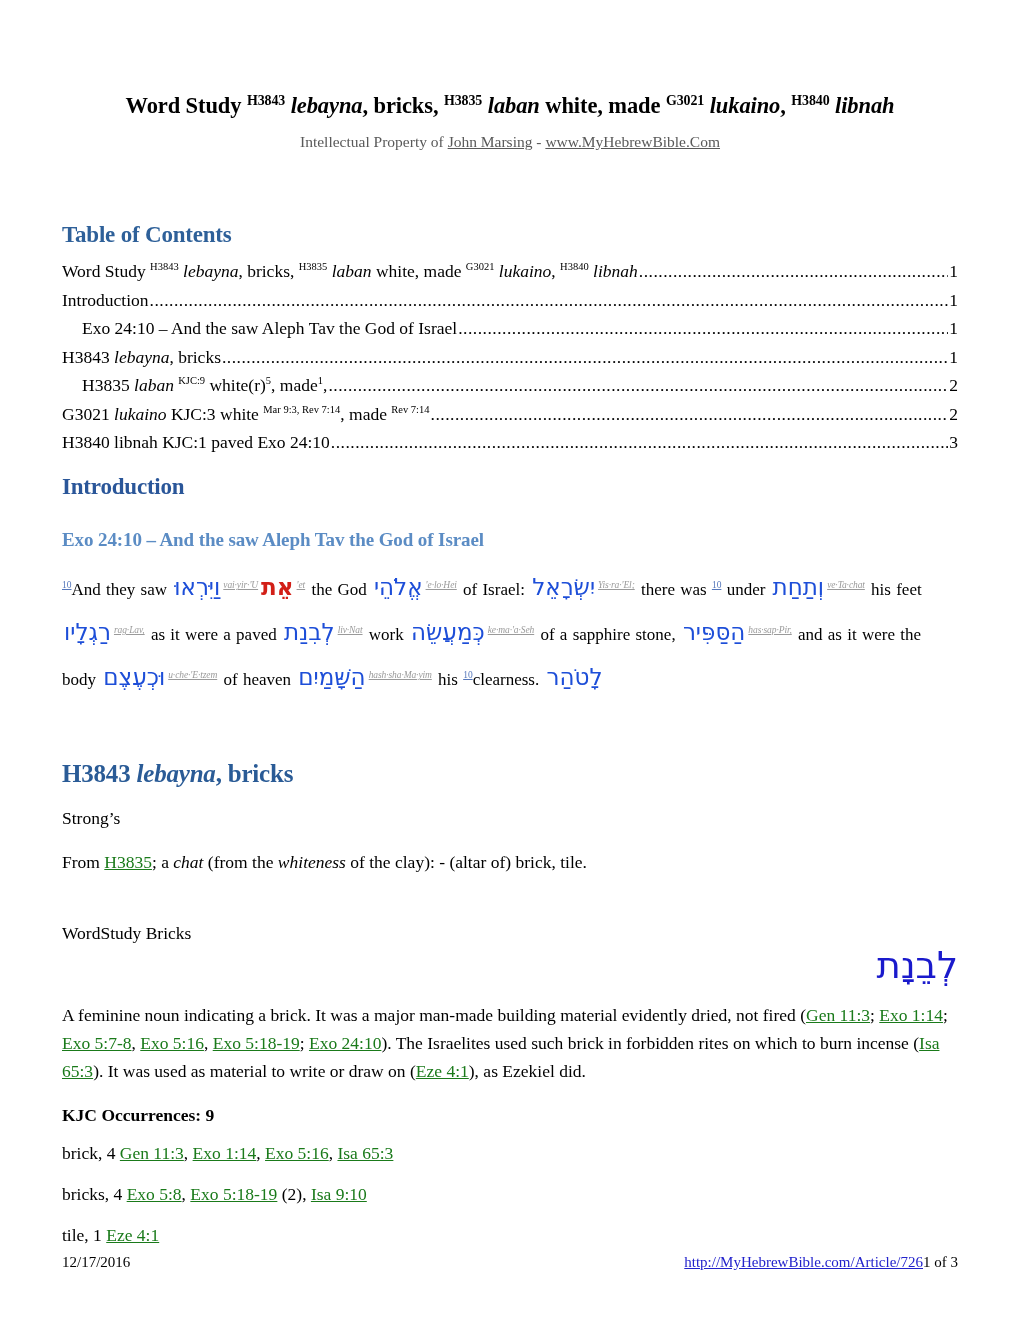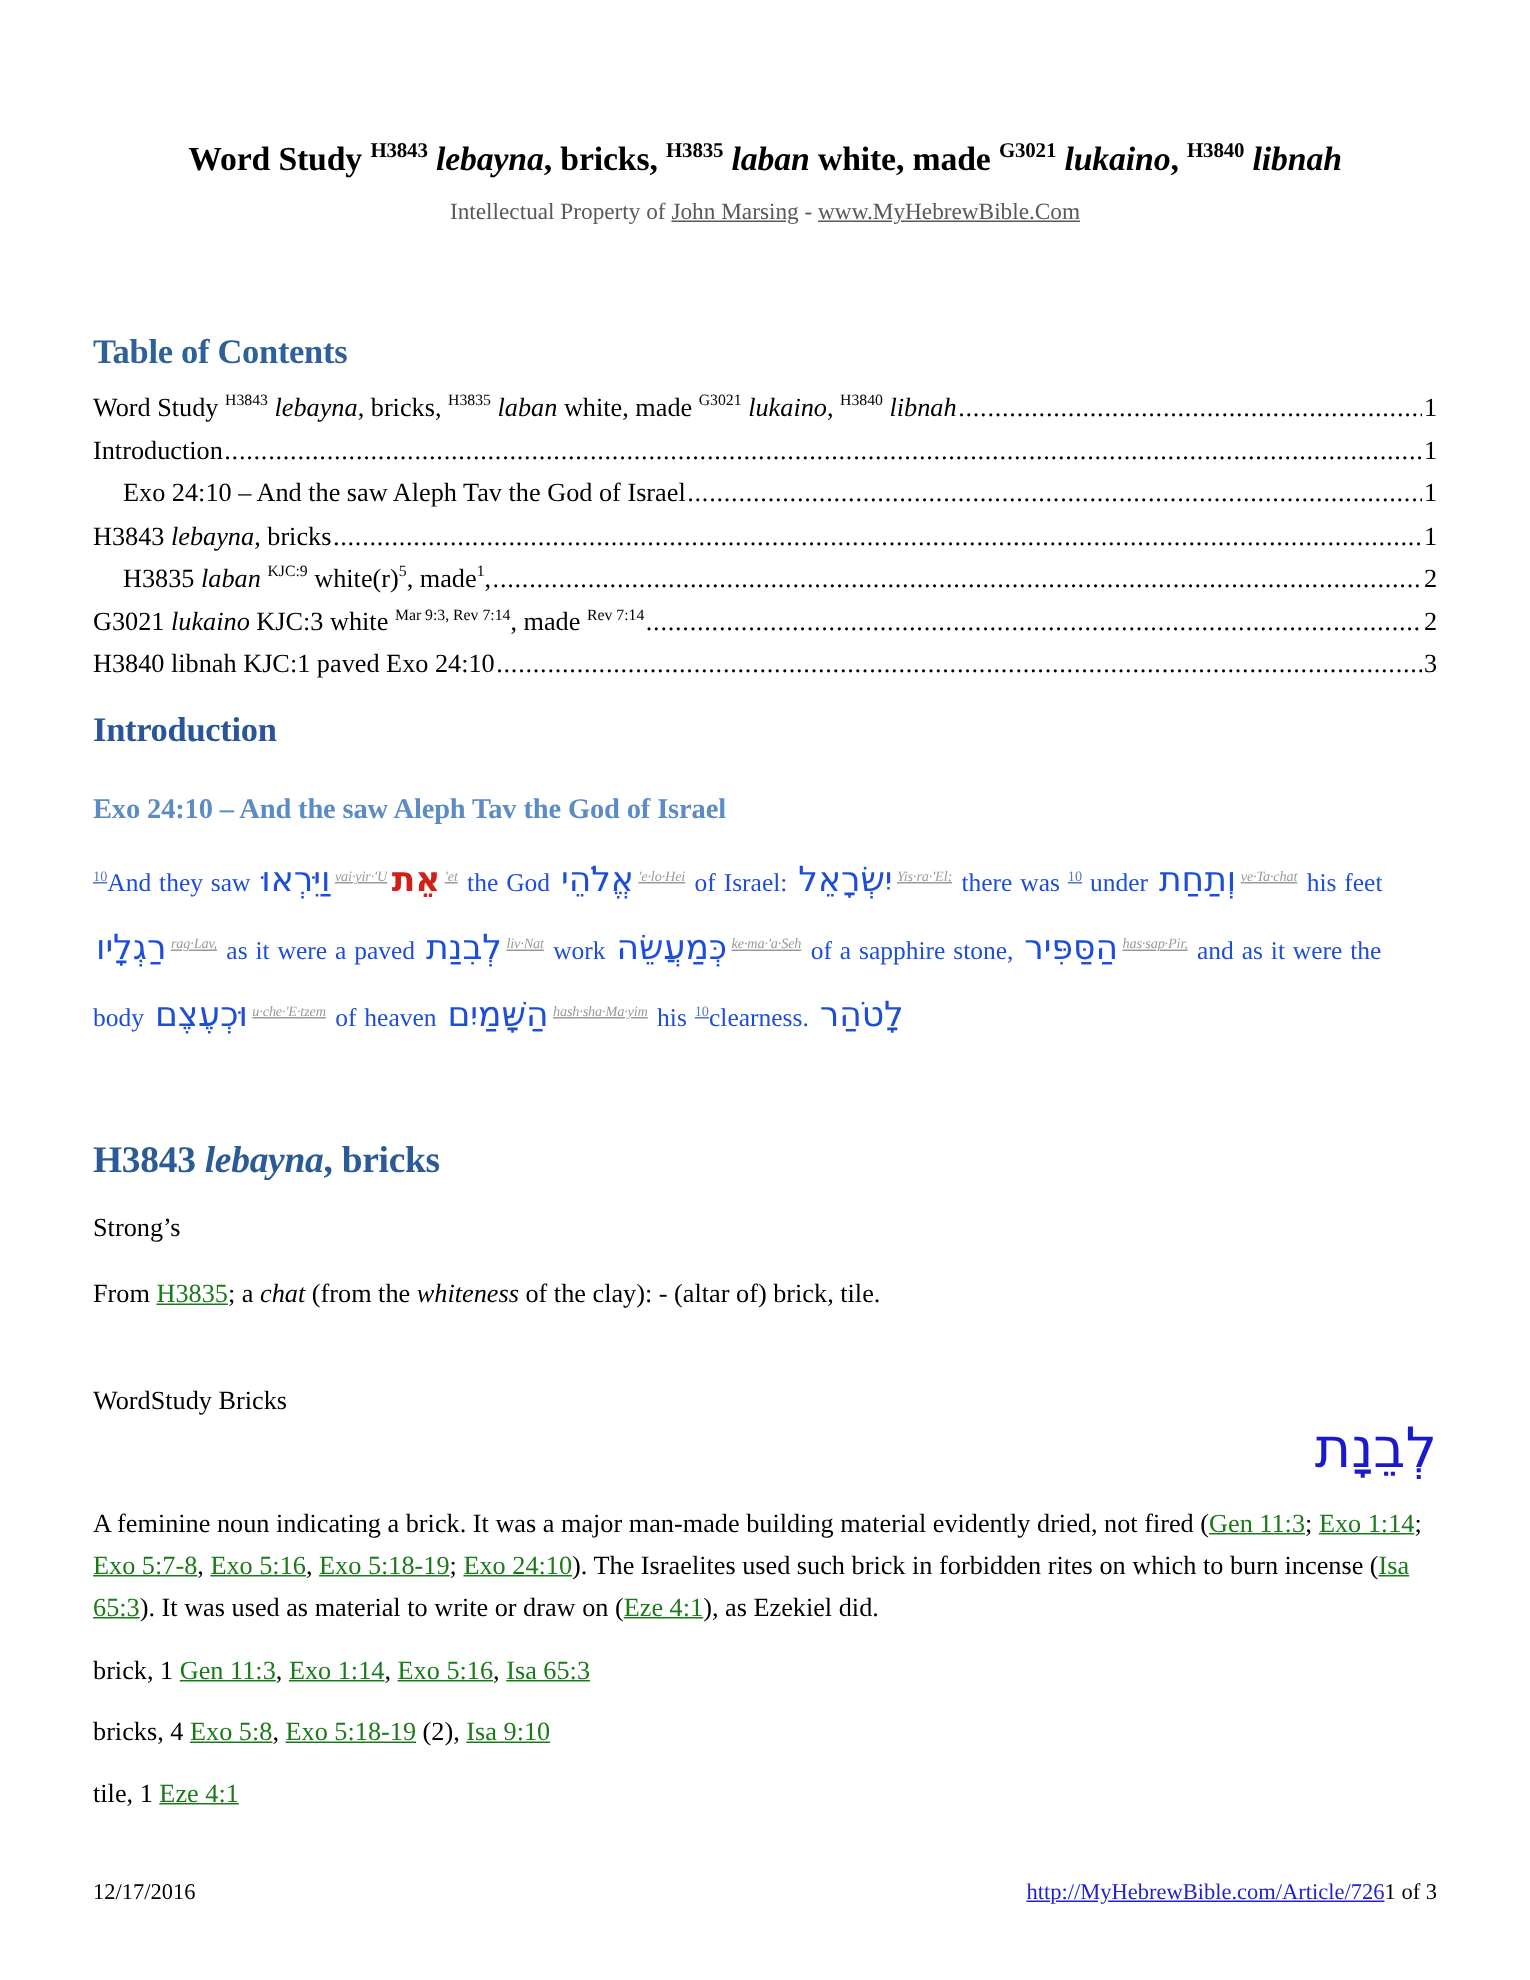--- a/index.html
+++ b/index.html
@@ -141,21 +141,21 @@
     padding: 0 1px;
     font-family: Liberation Serif, serif;
   }
   .vnum {
     font-size: 9.5px;
     vertical-align: super;
     line-height: 0;
     color: #5577bb;
     text-decoration: underline;
   }
-  .en { color: #1d4ed8; }
+  .en { color: #000000; }
 
   
   #h3843 { position: absolute; left: 62px; top: 744px; width: 896px; }
   .body-p {
     font-size: 17.5px;
     line-height: 1.62;
     margin: 0;
     padding-top: 16px;
   }
   .body-p.tight { padding-top: 13px; }
@@ -267,22 +267,23 @@
     <div class="interlinear" id="interlinear"><span class="vnum">10</span><span class="en">And they saw </span><span class="heb">וַיִּרְאוּ</span><span class="translit">vai·yir·'U</span><span class="heb red">אֵת</span><span class="translit">'et</span><span class="en"> the God </span><span class="heb">אֱלֹהֵי</span><span class="translit">'e·lo·Hei</span><span class="en"> of Israel: </span><span class="heb">יִשְׂרָאֵל</span><span class="translit">Yis·ra·'El;</span><span class="en"> there was </span><span class="vnum">10</span><span class="en"> under </span><span class="heb">וְתַחַת</span><span class="translit">ve·Ta·chat</span><span class="en"> his feet </span><span class="heb">רַגְלָיו</span><span class="translit">rag·Lav,</span><span class="en"> as it were a paved </span><span class="heb">לְבִנַת</span><span class="translit">liv·Nat</span><span class="en"> work </span><span class="heb">כְּמַעֲשֵׂה</span><span class="translit">ke·ma·'a·Seh</span><span class="en"> of a sapphire stone, </span><span class="heb">הַסַּפִּיר</span><span class="translit">has·sap·Pir,</span><span class="en"> and as it were the body </span><span class="heb">וּכְעֶצֶם</span><span class="translit">u·che·'E·tzem</span><span class="en"> of heaven </span><span class="heb">הַשָּׁמַיִם</span><span class="translit">hash·sha·Ma·yim</span><span class="en"> his </span><span class="vnum">10</span><span class="en">clearness. </span><span class="heb">לָטֹהַר</span></div>
   </div>
 
   <div id="h3843">
     <h2 class="word-head" id="h3843-head"><span>H3843 </span><span class="it">lebayna</span><span>,  bricks</span></h2>
     <p class="body-p">Strong’s</p>
     <p class="body-p" id="strongs-def"><span>From </span><a class="glink">H3835</a><span>; a </span><span class="it">chat</span><span> (from the </span><span class="it">whiteness</span><span> of the clay): - (altar of) brick, tile.</span></p>
     <p class="body-p" style="padding-top:42px">WordStudy Bricks</p>
     <span class="bigheb">לְבֵנָת</span>
     <p class="body-p tight" id="h3843-desc"><span>A feminine noun indicating a brick. It was a major man-made building material evidently dried, not fired (</span><a class="glink">Gen 11:3</a><span>; </span><a class="glink">Exo 1:14</a><span>; </span><a class="glink">Exo 5:7-8</a><span>, </span><a class="glink">Exo 5:16</a><span>, </span><a class="glink">Exo 5:18-19</a><span>; </span><a class="glink">Exo 24:10</a><span>). The Israelites used such brick in forbidden rites on which to burn incense (</span><a class="glink">Isa 65:3</a><span>). It was used as material to write or draw on (</span><a class="glink">Eze 4:1</a><span>), as Ezekiel did.</span></p>
+    <p class="kjc-head">KJC Occurrences: 9</p>
     <div id="occ-list">
-        <p class="occ-line"><span>brick, 1 </span><a class="glink">Gen 11:3</a><span>, </span><a class="glink">Exo 1:14</a><span>, </span><a class="glink">Exo 5:16</a><span>, </span><a class="glink">Isa 65:3</a></p>
+        <p class="occ-line"><span>brick, 4 </span><a class="glink">Gen 11:3</a><span>, </span><a class="glink">Exo 1:14</a><span>, </span><a class="glink">Exo 5:16</a><span>, </span><a class="glink">Isa 65:3</a></p>
         <p class="occ-line"><span>bricks, 4 </span><a class="glink">Exo 5:8</a><span>, </span><a class="glink">Exo 5:18-19</a><span> (2), </span><a class="glink">Isa 9:10</a></p>
         <p class="occ-line"><span>tile, 1 </span><a class="glink">Eze 4:1</a></p>
       </div>
   </div>
 
   <div id="footer">
     <span class="f-left">12/17/2016</span>
     <span class="f-mid"><a class="blink">http://MyHebrewBible.com/Article/726</a></span>
     <span class="f-right">1 of 3</span>
   </div>

